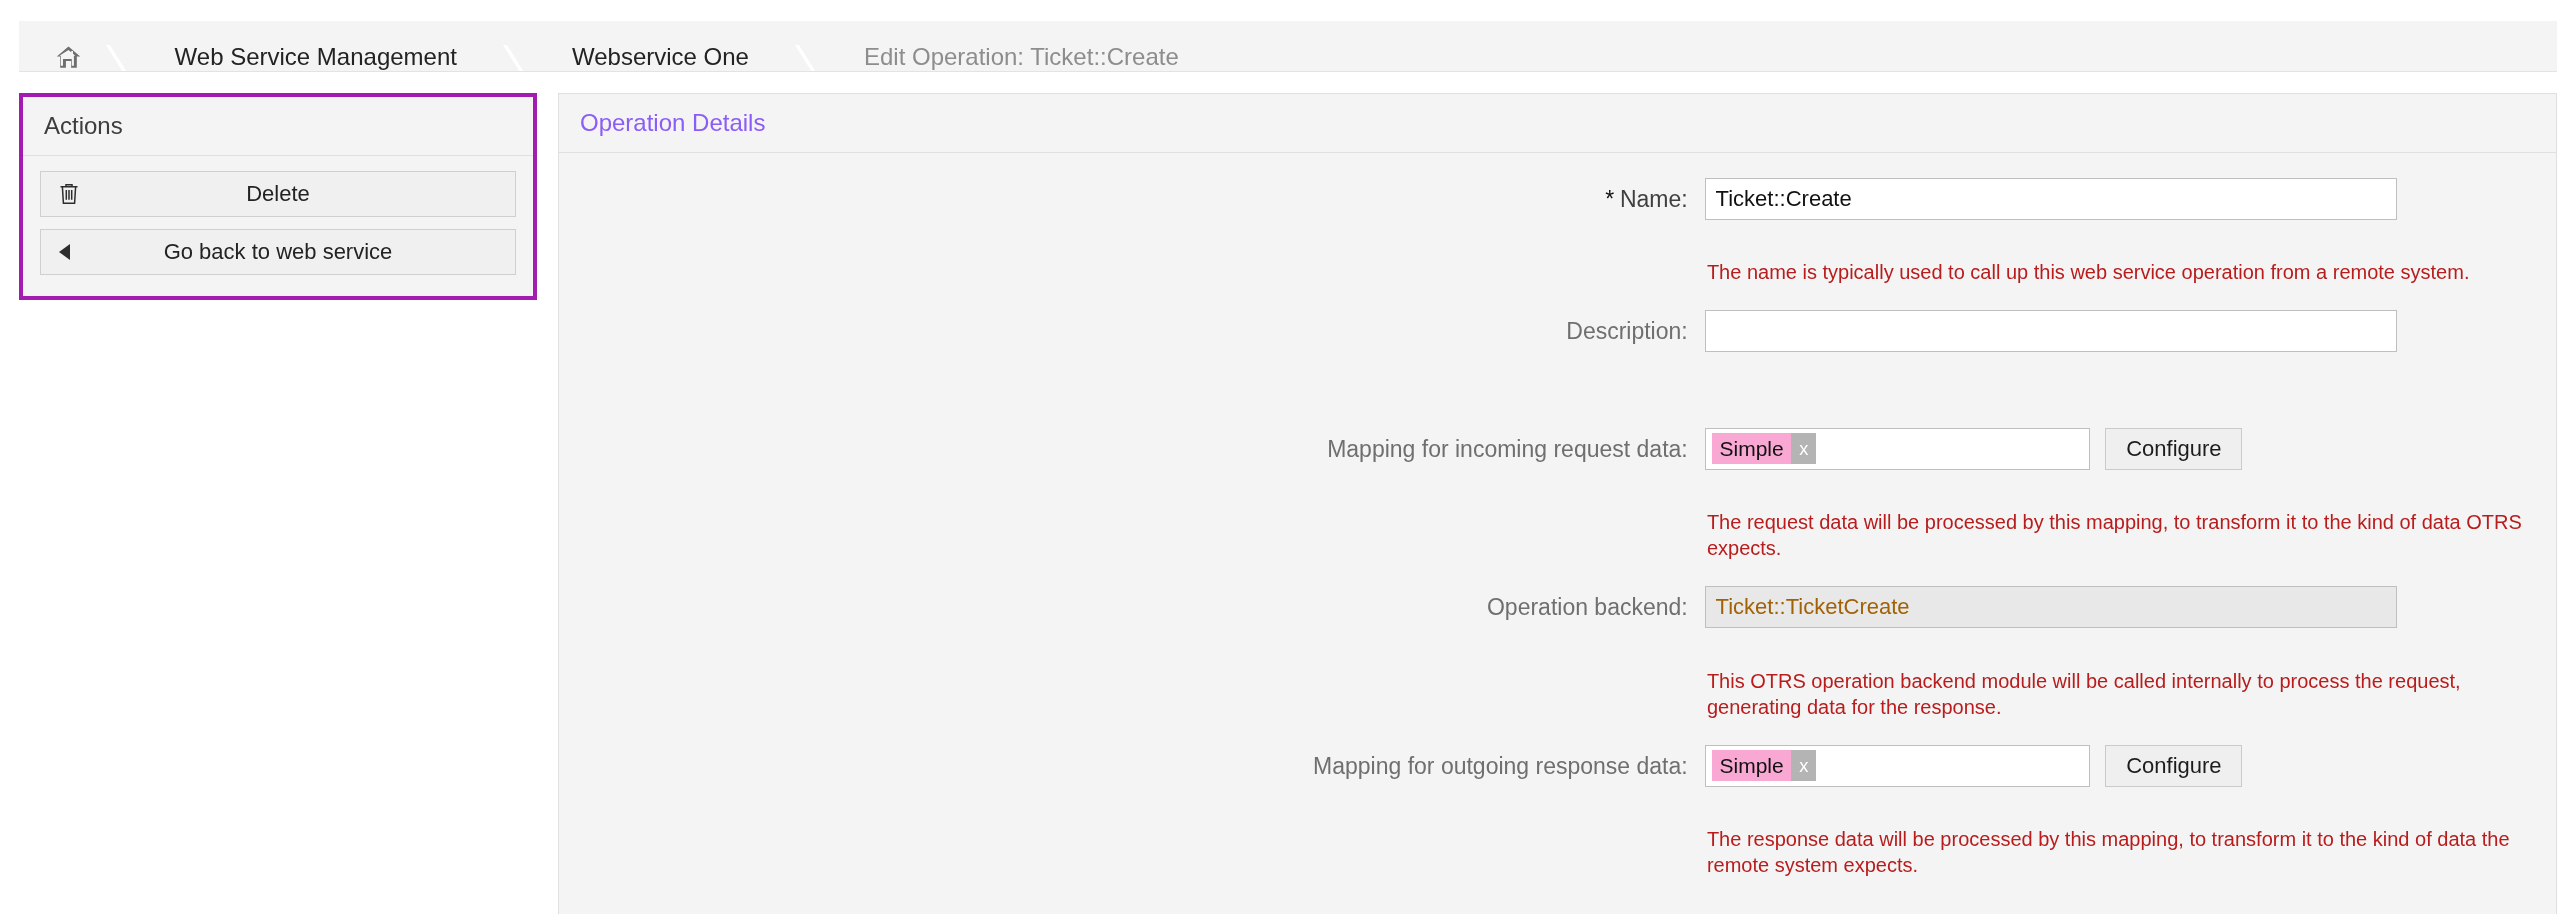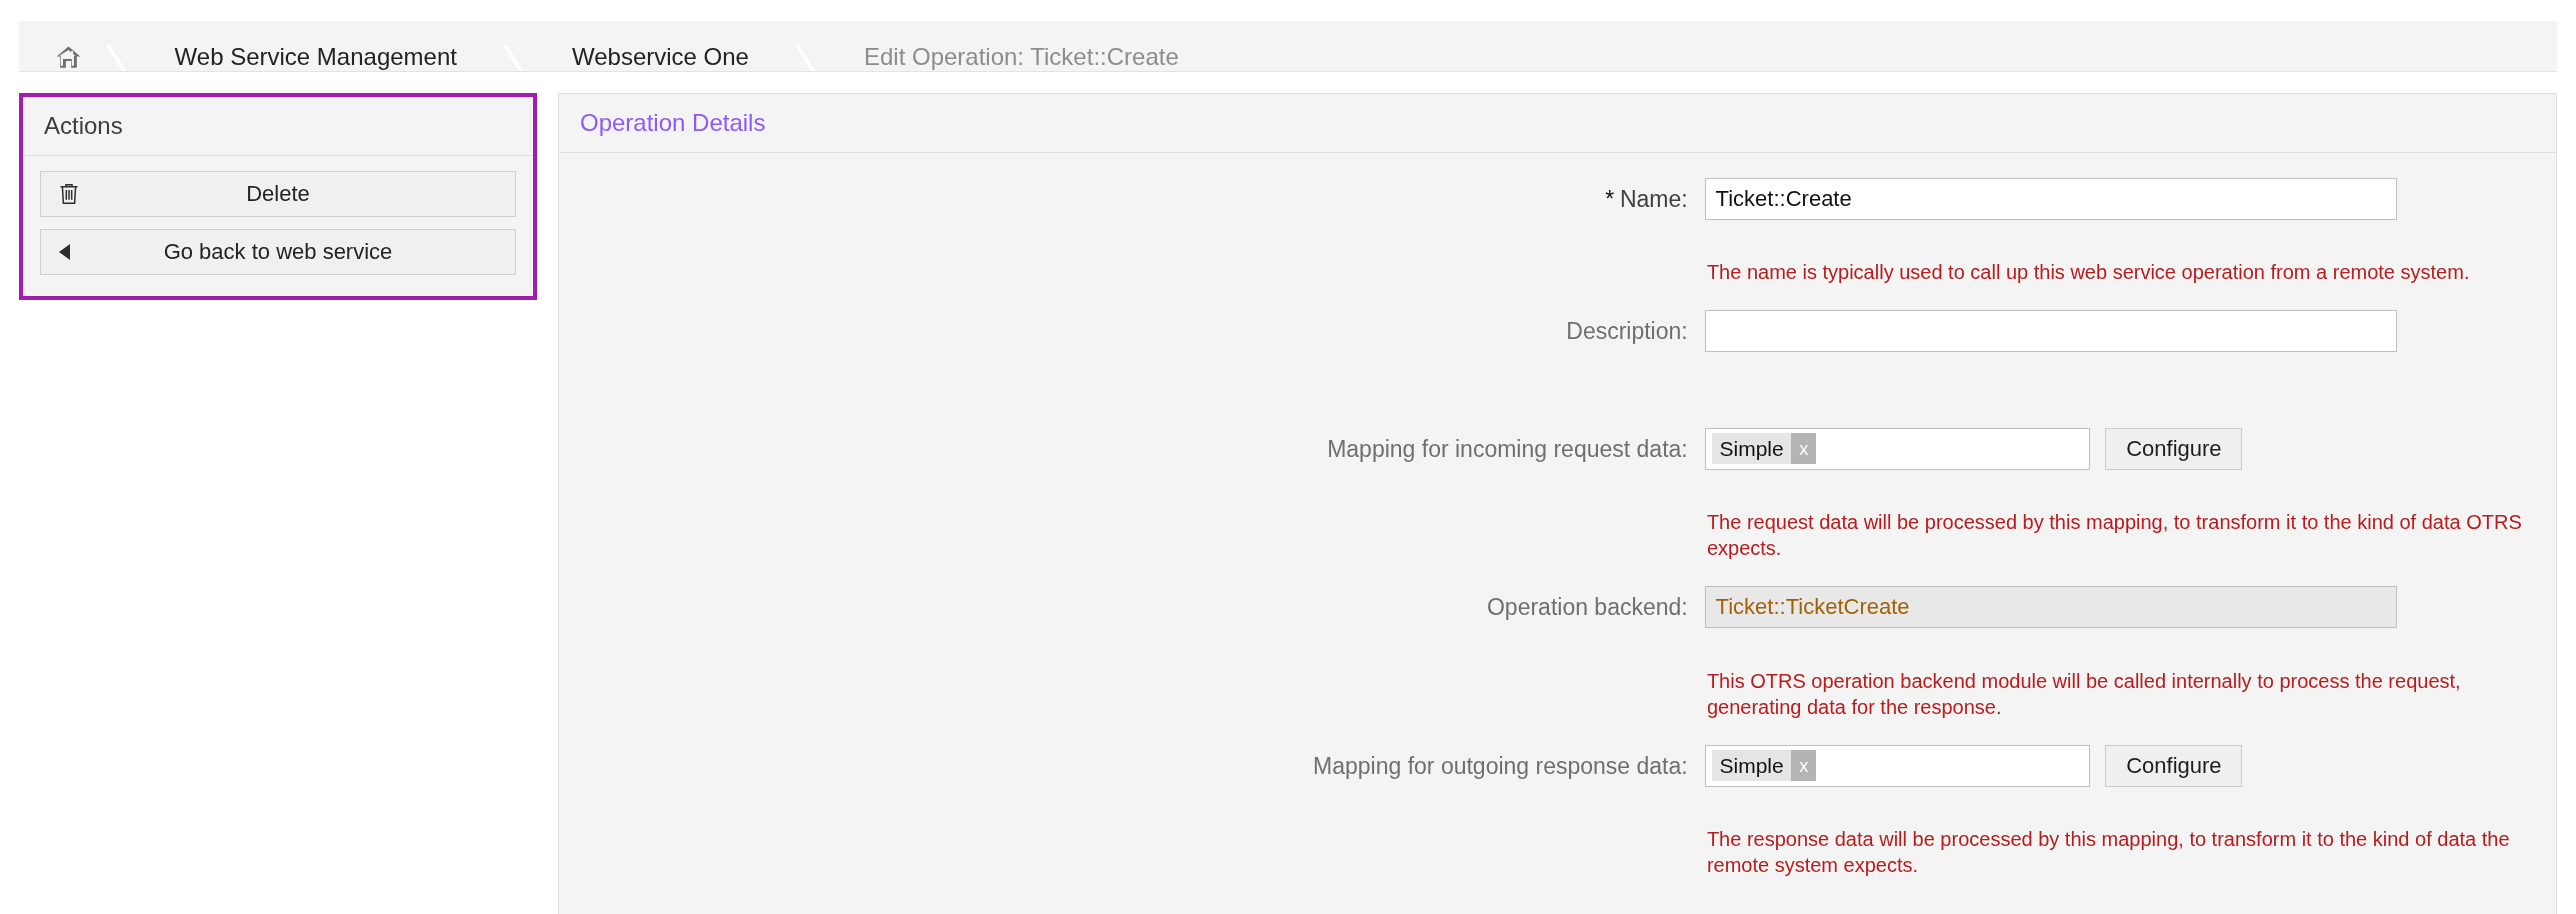--- a/index.html
+++ b/index.html
@@ -211,21 +211,21 @@
     cursor: pointer;
   }
   .token-box.wide { width: 692px; }
   .token {
     display: flex;
     align-items: stretch;
     height: 31px;
     font-size: 21px;
   }
   .token-label {
-    background: #e5e5e5;
+    background: #f9a8d4;
     color: #111111;
     display: flex;
     align-items: center;
     padding: 0 7.7px;
   }
   .token-x {
     background: #b4b4b4;
     color: #ffffff;
     display: flex;
     align-items: center;

